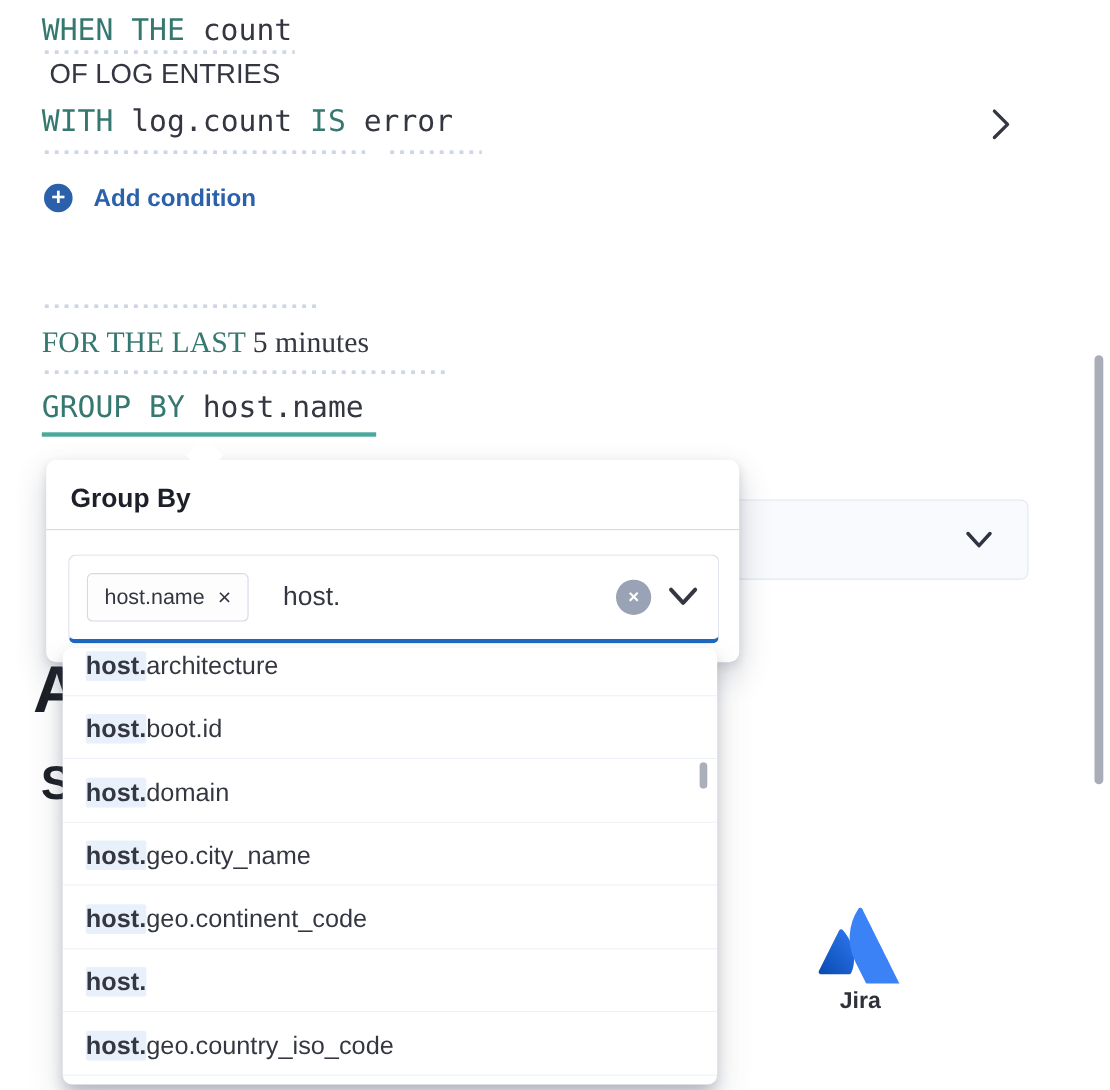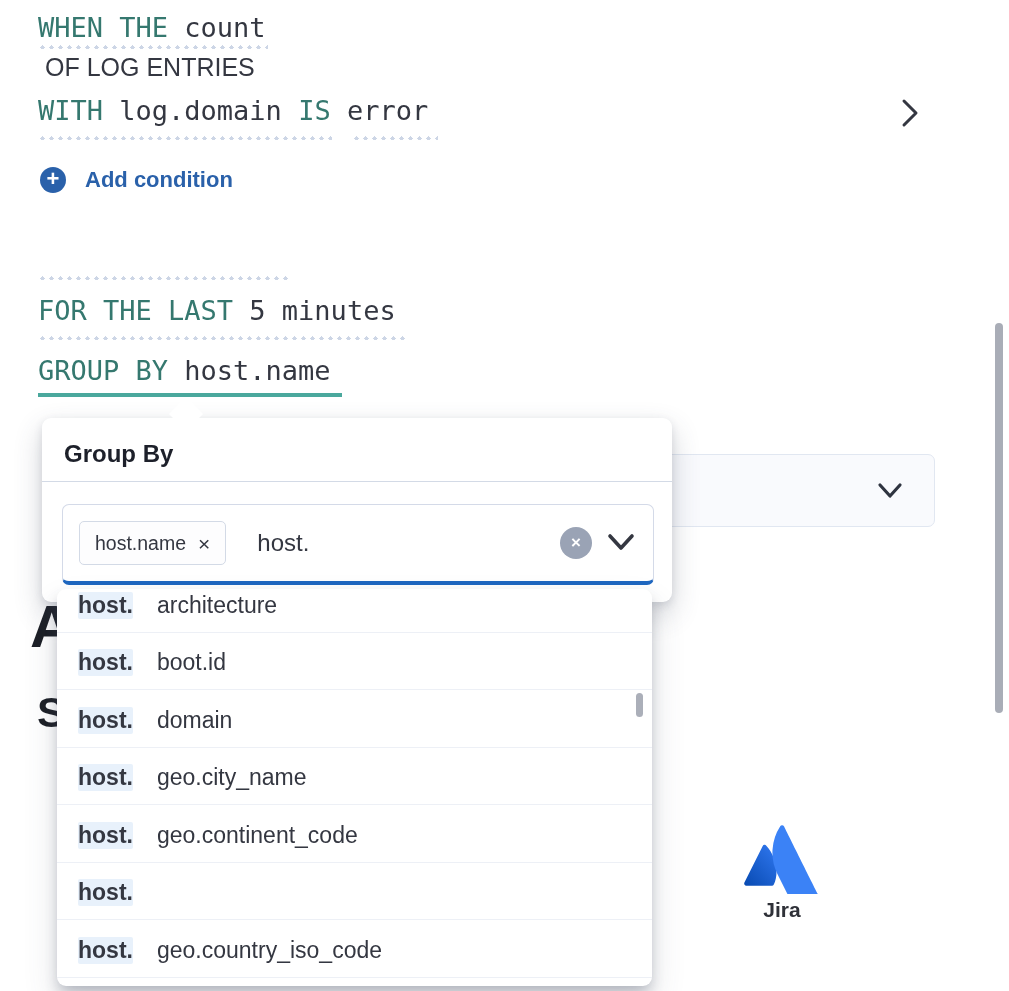--- a/index.html
+++ b/index.html
@@ -82,51 +82,51 @@
     position:absolute; left:57px; top:589px; width:595px; height:397px;
     background:#fff; border-radius:9px; z-index:30; overflow:hidden;
     box-shadow:0 8px 14px -2px rgba(66,76,96,.32), 0 18px 34px rgba(66,76,96,.16);
   }
   .sug-scroll { position:absolute; left:0; top:-14px; width:100%; }
   .sug-row {
     height:57.5px; display:flex; align-items:center; padding:4px 0 0 21px;
     border-bottom:1px solid #edf0f6; font-size:23px; cursor:pointer; white-space:pre;
   }
   .sug-match { font-weight:700; color:#343741; background:#e8f1fb; border-radius:2px; }
-  .sug-rest { color:#343741;padding-left:24px; }
+  .sug-rest { color:#343741; }
   .sug-thumb { position:absolute; left:579px; top:104px; width:7px; height:24px; border-radius:4px; background:#abafb9; z-index:31; }
 </style>
 </head>
 <body>
 
 <div class="screen">
 
   <div class="mono-line" style="top:12px;"><span class="kw">WHEN THE</span> <span class="val">count</span></div>
   <div class="dotted" style="left:38px; top:44px; width:230px;"></div>
 
   <div class="sans-line" style="left:45px; top:52px;">OF LOG ENTRIES</div>
 
-  <div class="mono-line" style="top:95px;"><span class="kw">WITH</span> <span class="val">log.domain</span> <span class="kw">IS</span> <span class="val">error</span></div>
+  <div class="mono-line" style="top:95px;"><span class="kw">WITH</span> <span class="val">log.count</span> <span class="kw">IS</span> <span class="val">error</span></div>
   <div class="dotted" style="left:38px; top:135px; width:294px;"></div>
   <div class="dotted" style="left:352px; top:135px; width:86px;"></div>
 
   <div class="chevron-right-btn">
     <svg width="28" height="34" viewBox="0 0 28 34">
       <polyline points="8,5 20,17 8,29" fill="none" stroke="#343741" stroke-width="3" stroke-linecap="round" stroke-linejoin="round"></polyline>
     </svg>
   </div>
 
   <div class="add-condition">
     <span class="plus-circle">+</span>
     <span class="add-label">Add condition</span>
   </div>
 
   <div class="dotted" style="left:38px; top:275px; width:252px;"></div>
 
-  <div class="mono-line" style="top:295px;"><span class="kw">FOR THE LAST</span> <span class="val">5 minutes</span></div>
+  <div class="mono-line" style="top:295px;font-family:Liberation Serif, serif;"><span class="kw">FOR THE LAST</span> <span class="val">5 minutes</span></div>
   <div class="dotted" style="left:38px; top:335px; width:370px;"></div>
 
   <div class="mono-line" style="top:355px;"><span class="kw">GROUP BY</span> <span class="val">host.name</span></div>
   <div class="teal-underline"></div>
 
   <div class="big-select">
     <svg width="28" height="24" viewBox="0 0 28 24">
       <polyline points="4,6 14,17 24,6" fill="none" stroke="#2f3440" stroke-width="3.2" stroke-linecap="round" stroke-linejoin="round"></polyline>
     </svg>
   </div>

